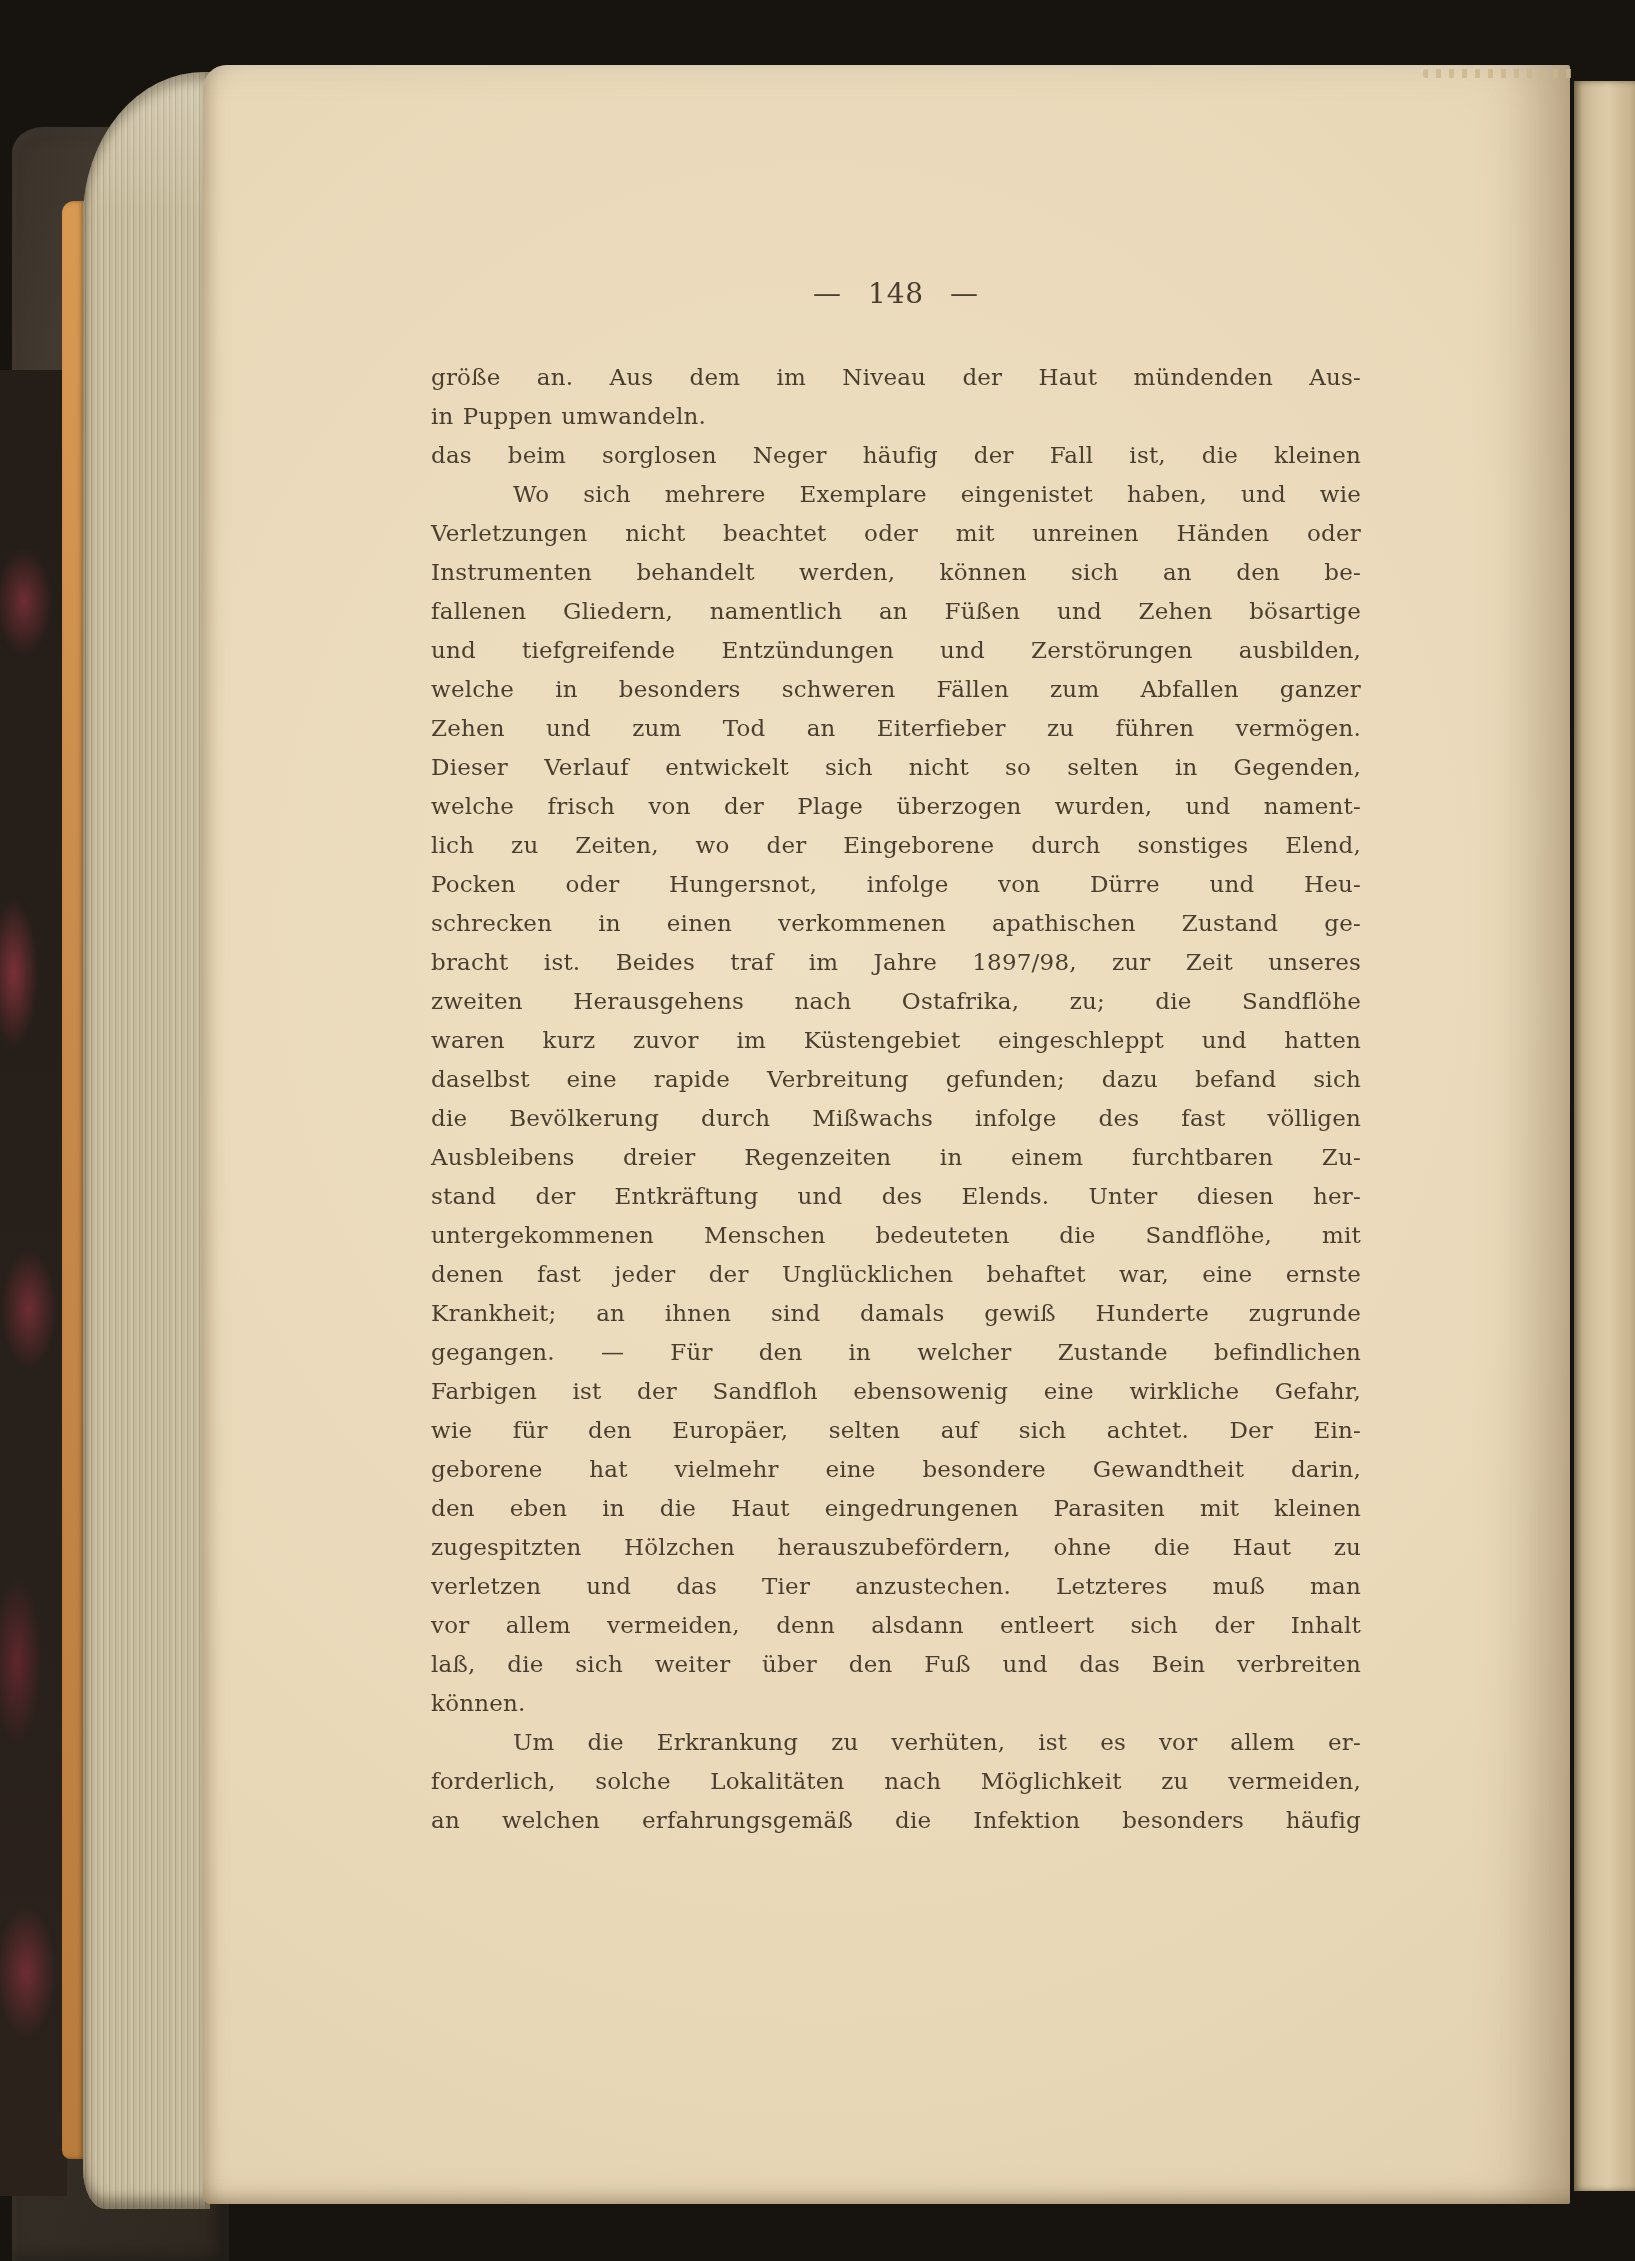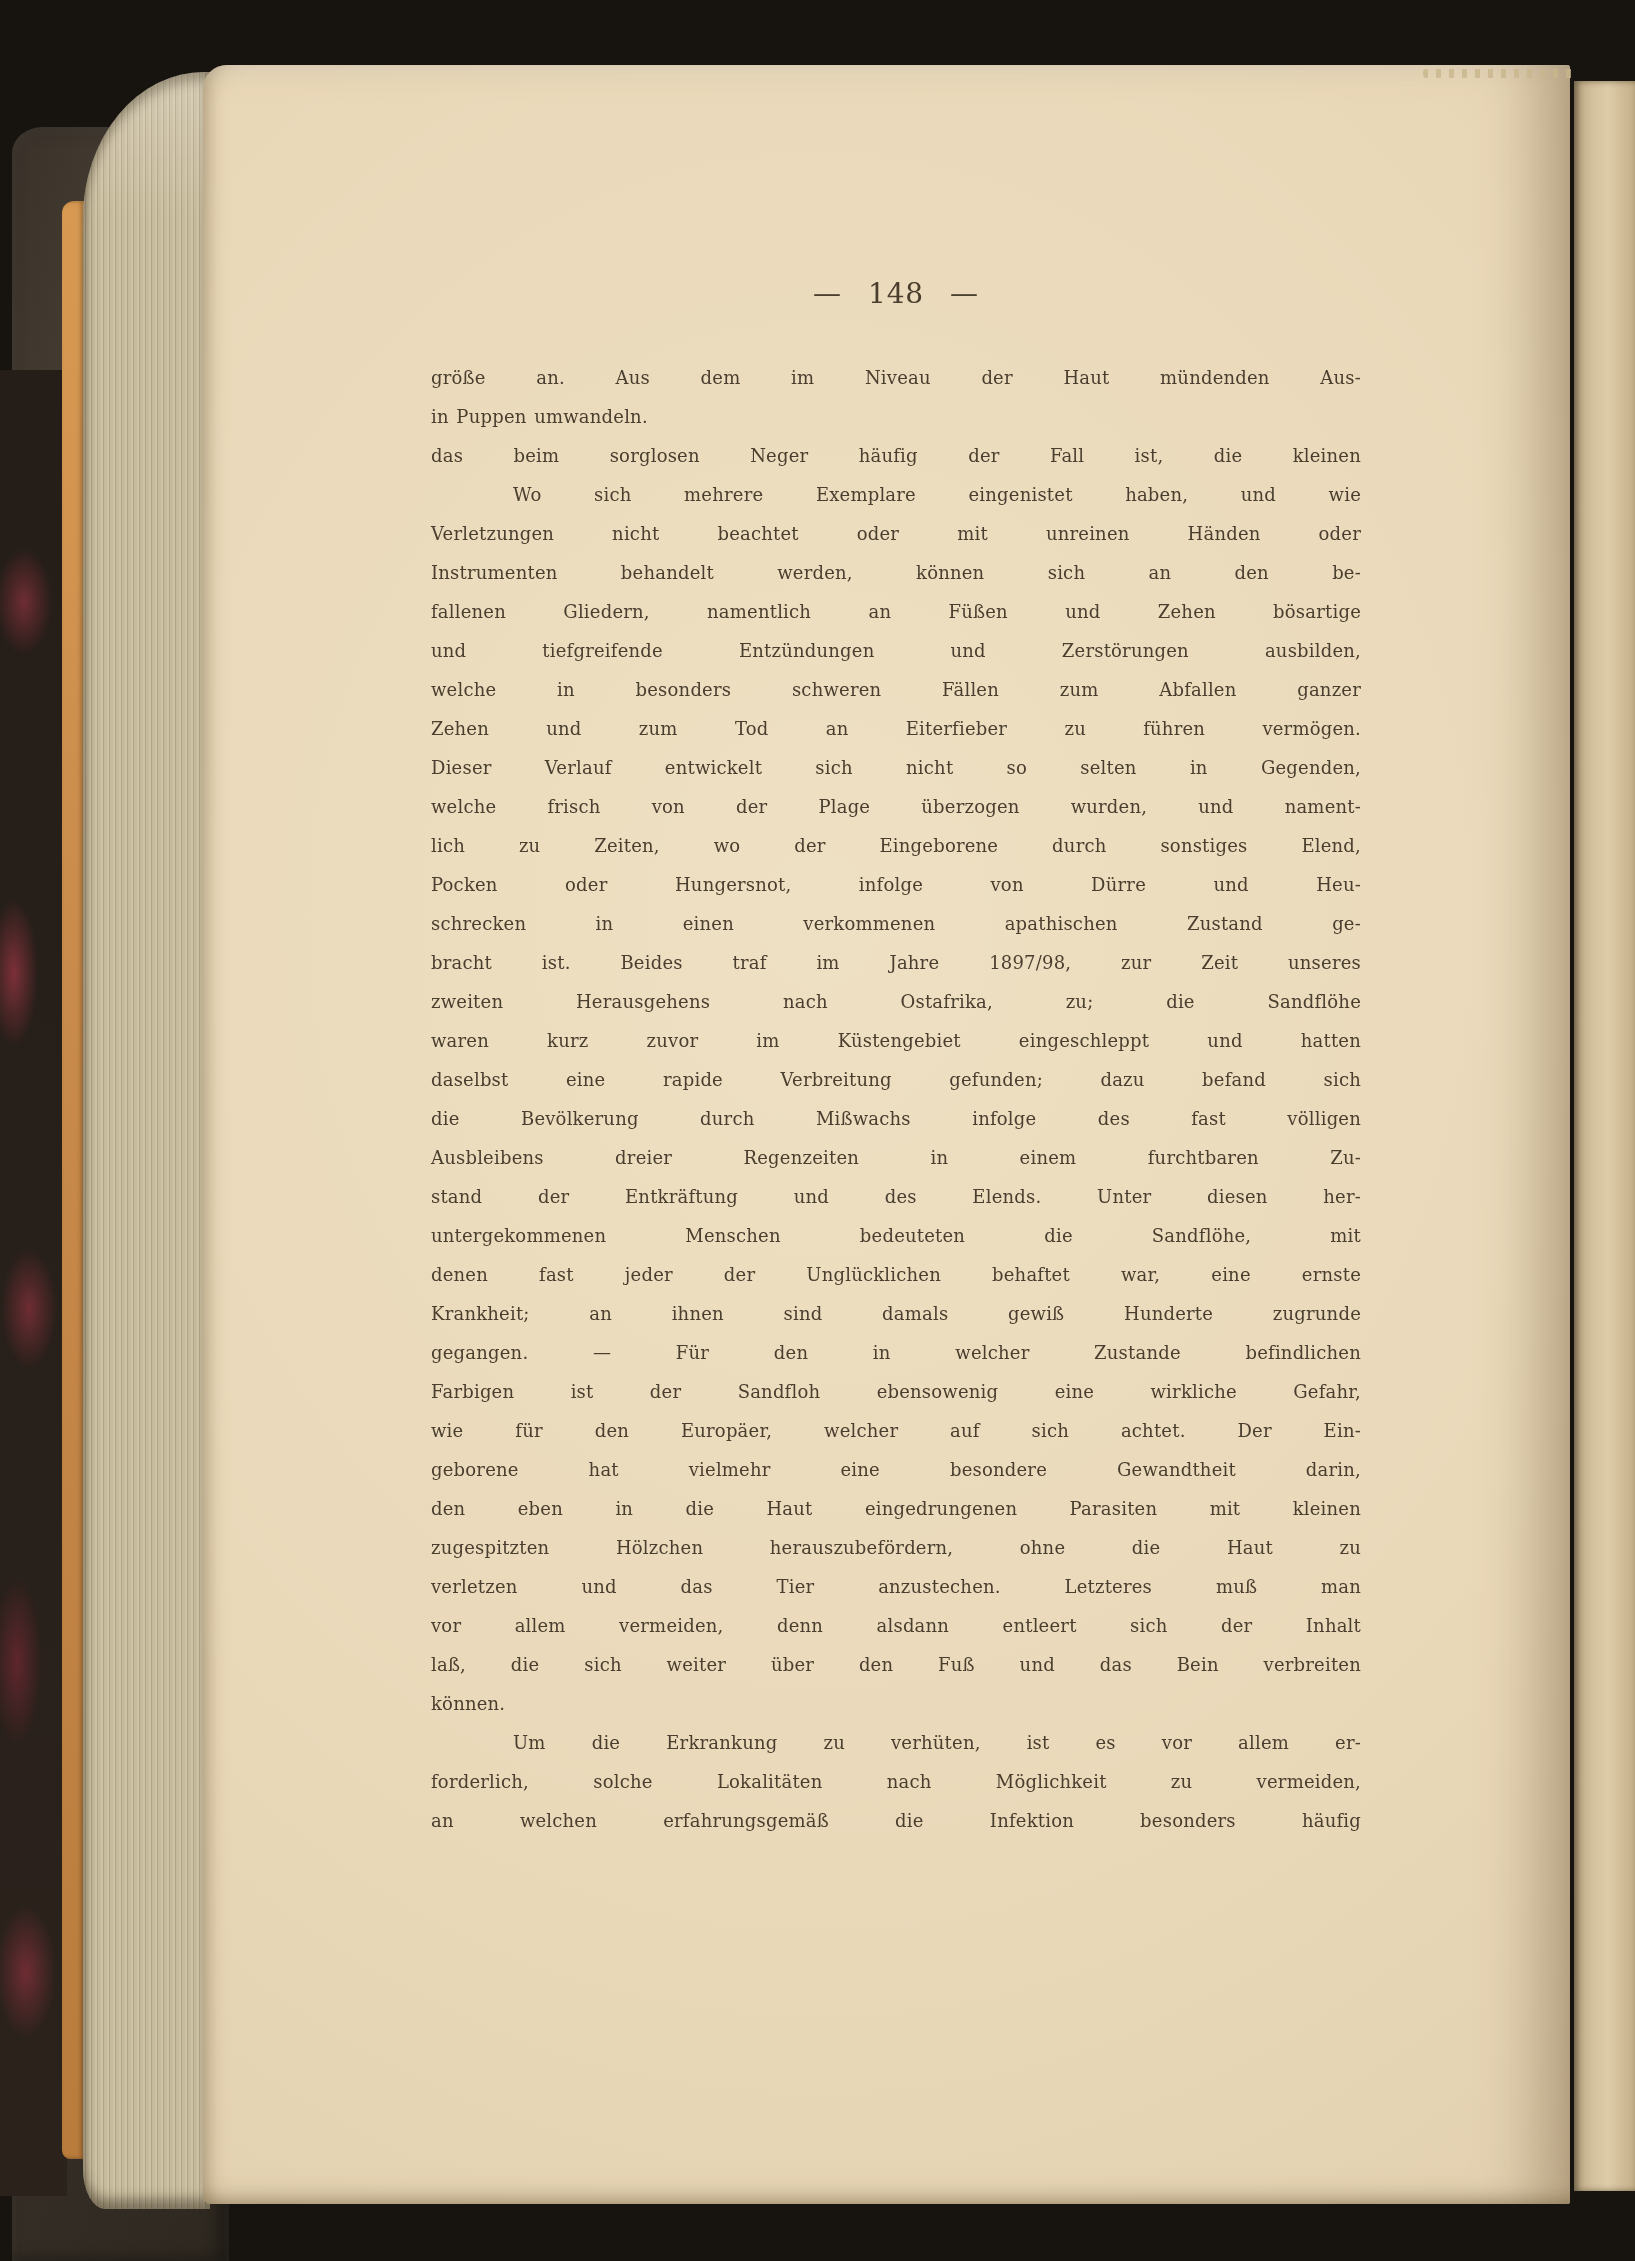--- a/index.html
+++ b/index.html
@@ -84,21 +84,21 @@
   
   #page-header {
     left: 431px; top: 277px; width: 930px;
     display: flex; justify-content: center; align-items: baseline; gap: 26px;
     font-size: 28px; color: var(--ink);
     letter-spacing: 0.9px;
   }
   #text-block {
     left: 431px; top: 358px; width: 930px;
     color: var(--ink);
-    font-size: 18px;
+    font-size: 23px;
     line-height: 39px;
     letter-spacing: 0.2px;
     word-spacing: 1.7px;
   }
   .line {
     text-align: justify;
     text-align-last: justify;
   }
   .line.flush { text-align-last: left; }
   .line.first-indent { text-indent: 82px; }
@@ -144,21 +144,21 @@
       <div class="line">waren kurz zuvor im Küstengebiet eingeschleppt und hatten</div>
       <div class="line">daselbst eine rapide Verbreitung gefunden; dazu befand sich</div>
       <div class="line">die Bevölkerung durch Mißwachs infolge des fast völligen</div>
       <div class="line">Ausbleibens dreier Regenzeiten in einem furchtbaren Zu-</div>
       <div class="line">stand der Entkräftung und des Elends.  Unter diesen her-</div>
       <div class="line">untergekommenen Menschen bedeuteten die Sandflöhe, mit</div>
       <div class="line">denen fast jeder der Unglücklichen behaftet war, eine ernste</div>
       <div class="line">Krankheit; an ihnen sind damals gewiß Hunderte zugrunde</div>
       <div class="line">gegangen. — Für den in welcher Zustande befindlichen</div>
       <div class="line">Farbigen ist der Sandfloh ebensowenig eine wirkliche Gefahr,</div>
-      <div class="line">wie für den Europäer, welcher auf sich achtet.  Der Ein-</div>
+      <div class="line">wie für den Europäer, selten auf sich achtet.  Der Ein-</div>
       <div class="line">geborene hat vielmehr eine besondere Gewandtheit darin,</div>
       <div class="line">den eben in die Haut eingedrungenen Parasiten mit kleinen</div>
       <div class="line">zugespitzten Hölzchen herauszubefördern, ohne die Haut zu</div>
       <div class="line">verletzen und das Tier anzustechen.  Letzteres muß man</div>
       <div class="line">vor allem vermeiden, denn alsdann entleert sich der Inhalt</div>
       <div class="line">laß, die sich weiter über den Fuß und das Bein verbreiten</div>
       <div class="line flush">können.</div>
     </div>
     <div>
       <div class="line first-indent">Um die Erkrankung zu verhüten, ist es vor allem er-</div>

